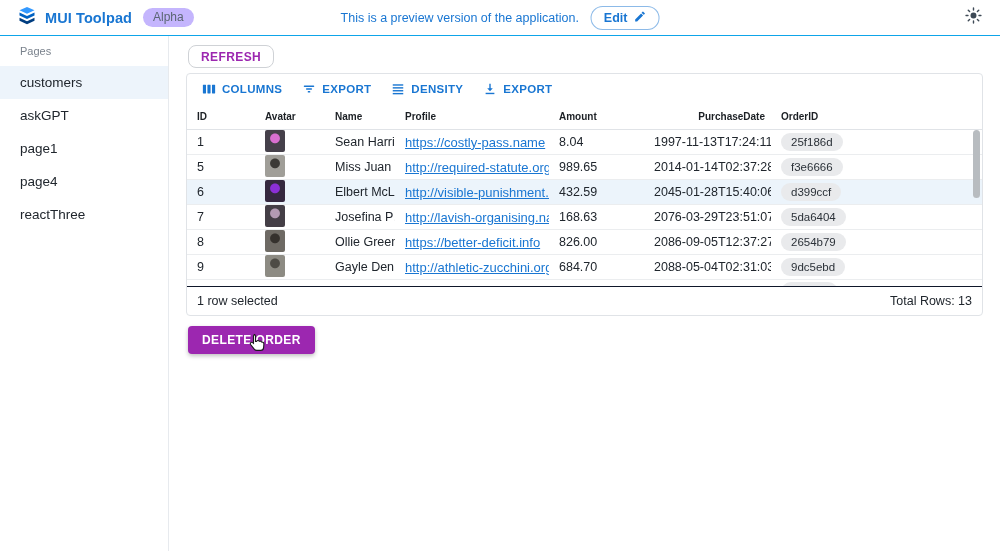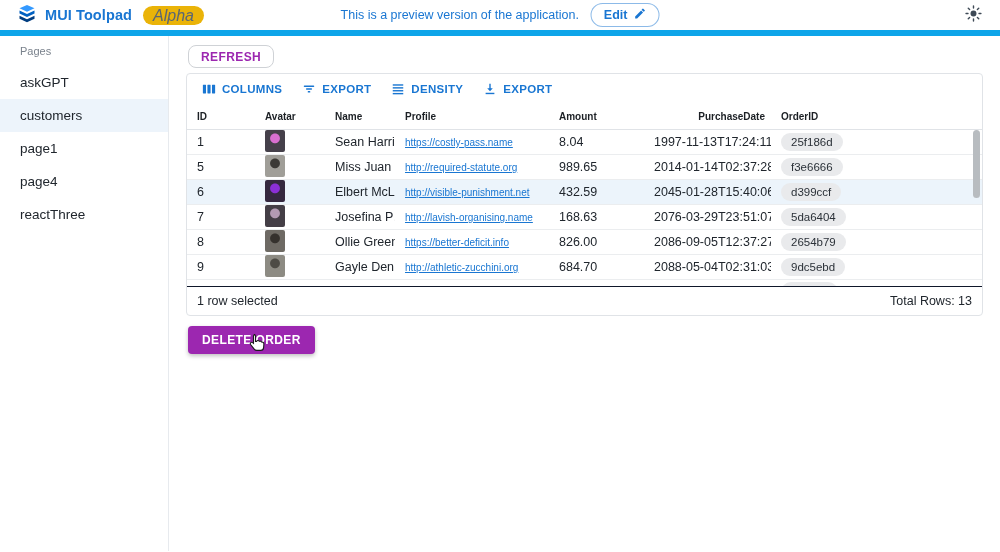--- a/index.html
+++ b/index.html
@@ -4,28 +4,28 @@
 <style>
   * { box-sizing: border-box; }
   html,body { margin:0; padding:0; }
   body {
     width:1000px; height:552px; overflow:hidden; position:relative;
     font-family:"Liberation Sans", sans-serif; background:#fff; color:#20262d;
   }
 
   
   .app-bar {
-    height:36px; background:#fff; border-bottom:6px solid #0ea5e9;
+    height:36px; background:#fff; border-bottom:1px solid #0ea5e9;
     display:flex; align-items:center; padding:0 18px; position:relative;
   }
   .brand { display:flex; align-items:center; gap:9px; }
   .brand-name { color:#1976d2; font-weight:700; font-size:14.5px; letter-spacing:.1px; }
   .alpha-badge {
-    background:#eab308; color:#5b6673; font-size:16px; line-height:11px;
-    padding:4px 10px; border-radius:10px; margin-left:2px;font-style:italic;
+    background:#c4b5fd; color:#5b6673; font-size:12px; line-height:11px;
+    padding:4px 10px; border-radius:10px; margin-left:2px;
   }
   .preview-area {
     position:absolute; left:50%; transform:translateX(-50%);
     display:flex; align-items:center; gap:12px;
   }
   .preview-text { color:#1976d2; font-size:12.5px; }
   .edit-btn {
     display:flex; align-items:center; gap:6px; border:1px solid rgba(25,118,210,.5);
     border-radius:14px; padding:3px 12px; color:#1976d2; font-weight:700; font-size:12.5px;
     background:#fff; cursor:pointer;
@@ -70,21 +70,21 @@
   .col-date { width:127px; text-align:right; padding-right:6px; }
   .col-order { width:203px; }
 
   .rows-viewport { position:relative; height:156px; overflow:hidden; }
   .grid-row {
     display:flex; align-items:center; height:25px; border-bottom:1px solid #ebedef;
     font-size:12.5px; color:#20262d; cursor:pointer; background:#fff;
   }
   .grid-row.selected { background:#ecf4fb; }
   .avatar { width:20px; height:22px; border-radius:2px; display:inline-block; background:#777; }
-  .profile-link { color:#1976d2; text-decoration:underline; font-size:10px; cursor:pointer; }
+  .profile-link { color:#1976d2; text-decoration:underline; font-size:13px; cursor:pointer; }
   .chip {
     display:inline-block; background:#e9eaec; color:#2b3138; border-radius:11px;
     padding:3px 10px; font-size:11.5px; line-height:12px;
   }
   .partial-row { height:6px; overflow:hidden; display:flex; }
   .chip-stub { margin-left:594px; margin-top:2px; width:57px; height:20px; border-radius:10px; background:#e9eaec; }
   .v-scrollbar {
     position:absolute; top:0; right:2px; width:7px; height:68px;
     background:#b8bcc0; border-radius:4px; cursor:grab;
   }
@@ -147,25 +147,25 @@
       </svg>
     </span>
   </div>
 </div>
 
 <div class="layout">
 
   <div class="sidebar">
     <div class="sidebar-header">Pages</div>
     <div id="sidebar-items">
+        <div class="side-item selected">
+    <span>customers</span>
+  </div>
         <div class="side-item">
     <span>askGPT</span>
-  </div>
-        <div class="side-item selected">
-    <span>customers</span>
   </div>
         <div class="side-item">
     <span>page1</span>
   </div>
         <div class="side-item">
     <span>page4</span>
   </div>
         <div class="side-item">
     <span>reactThree</span>
   </div>

